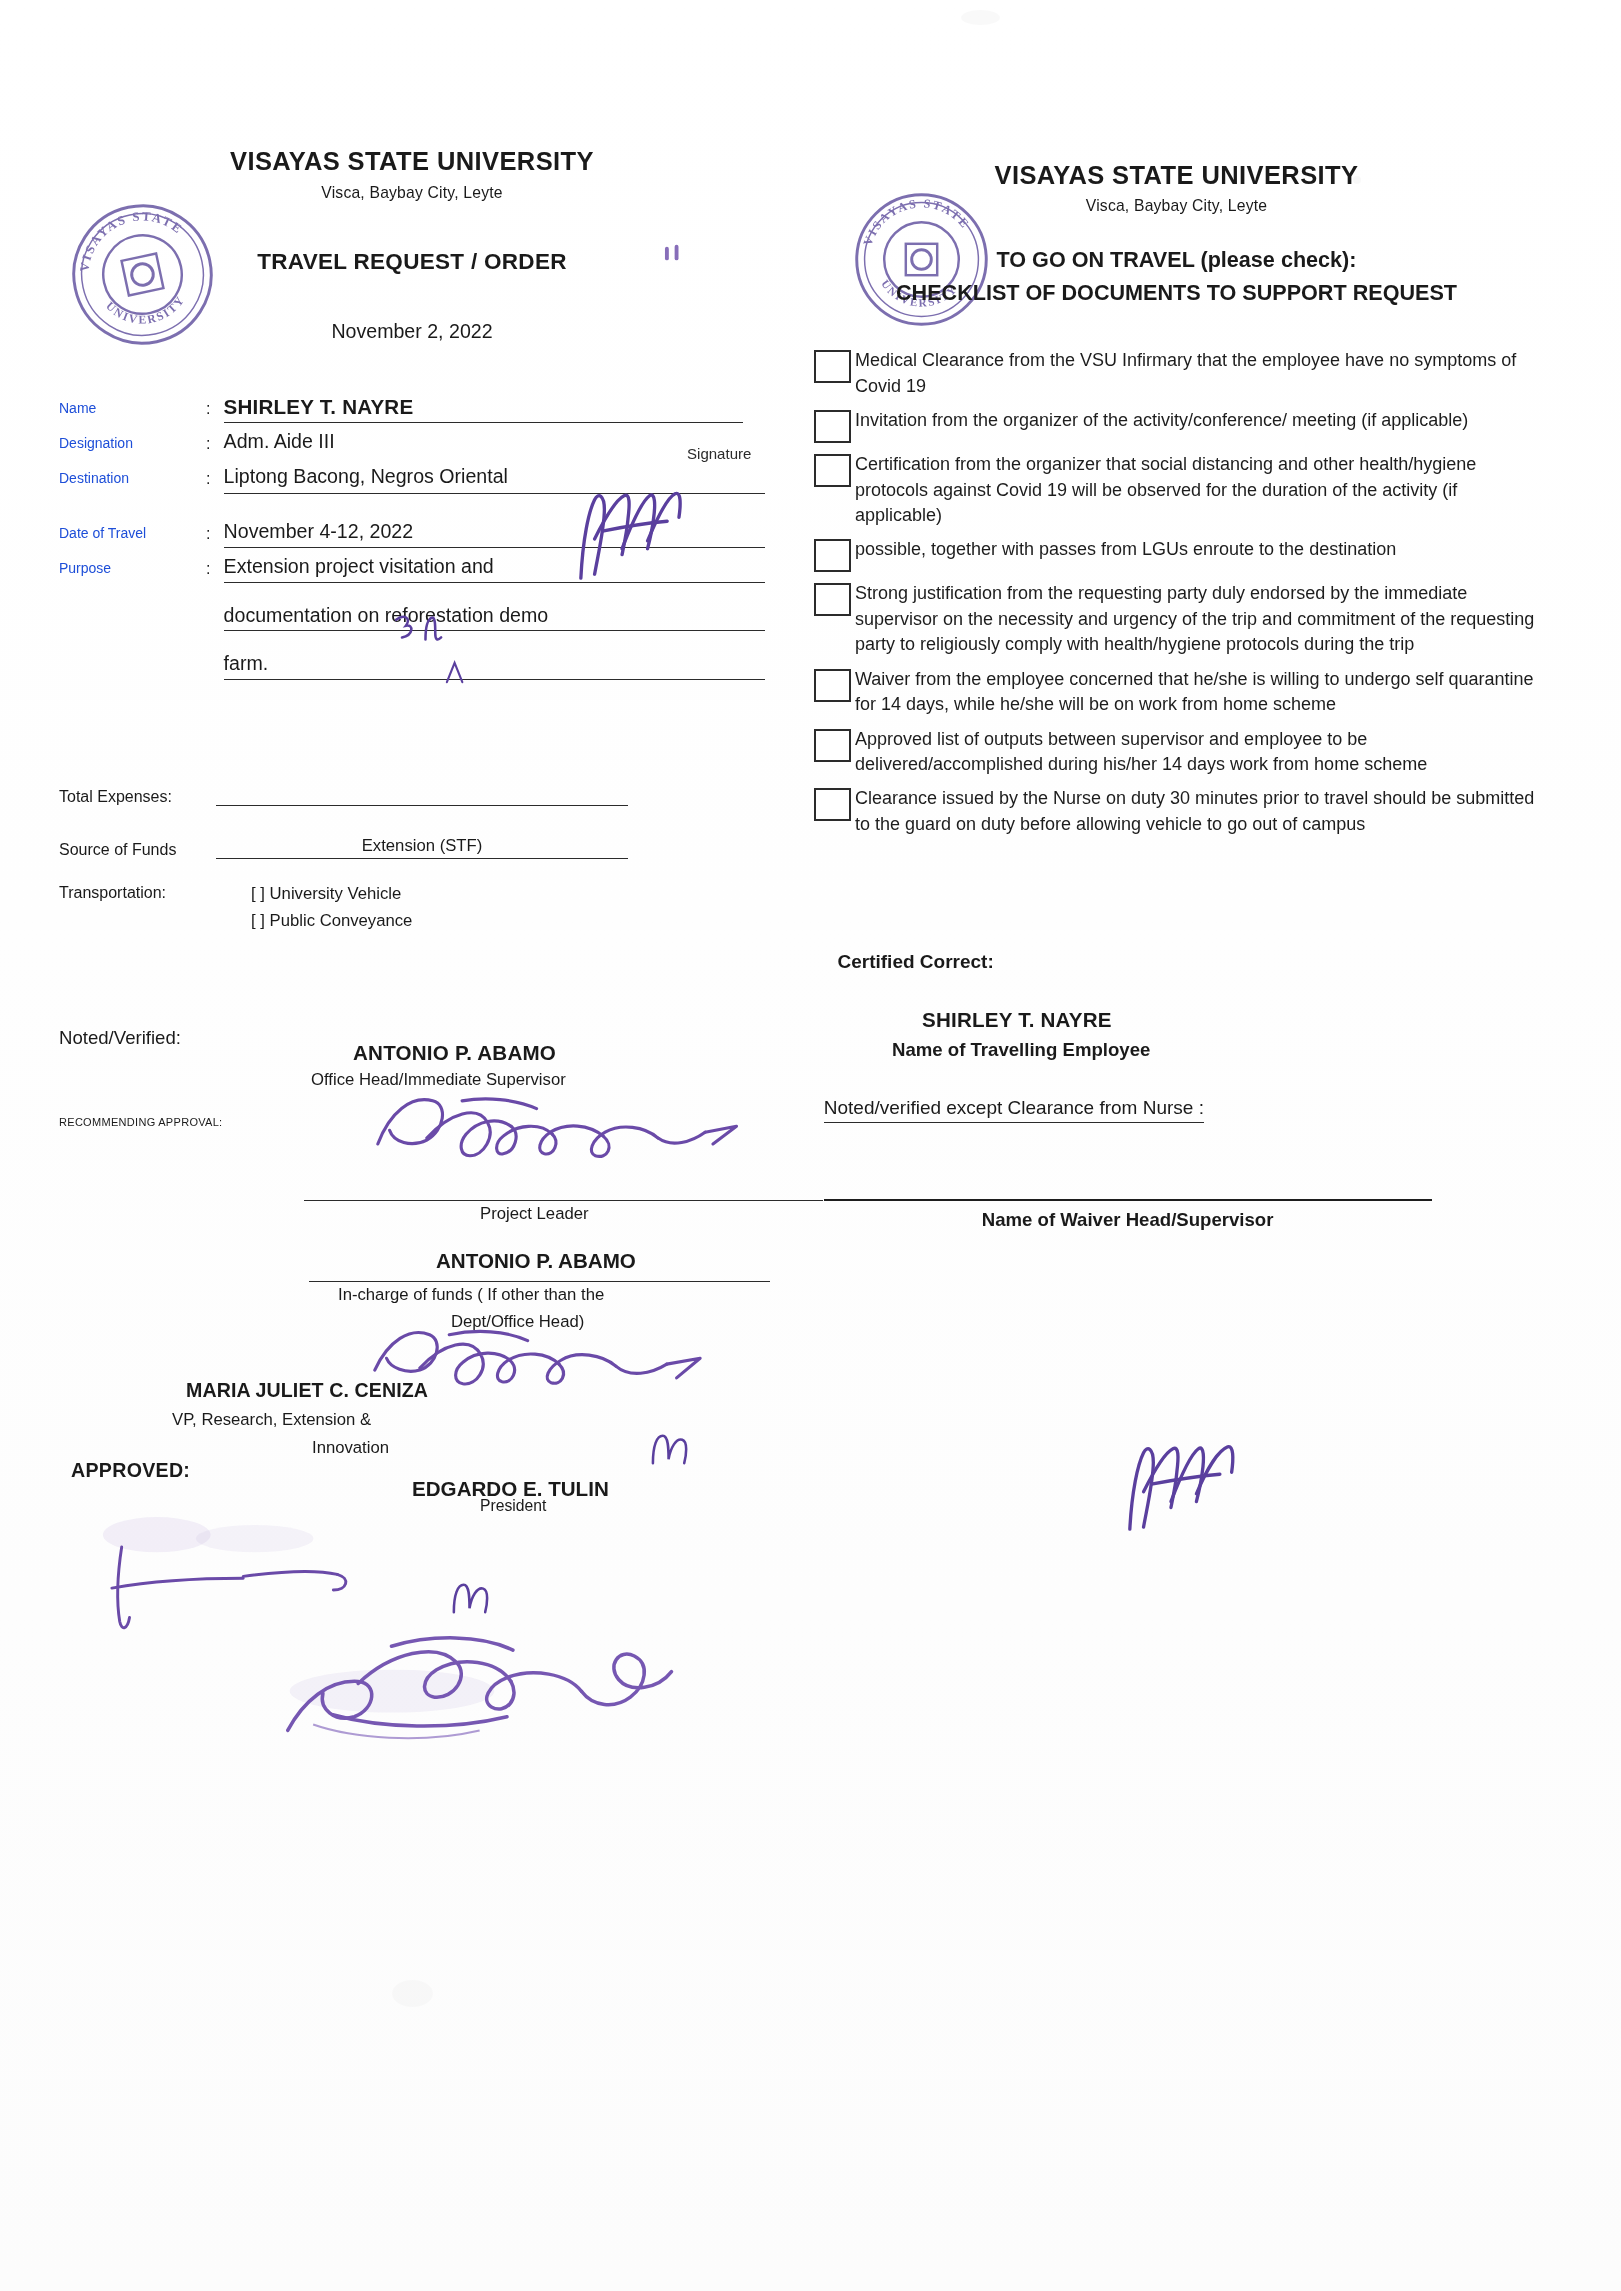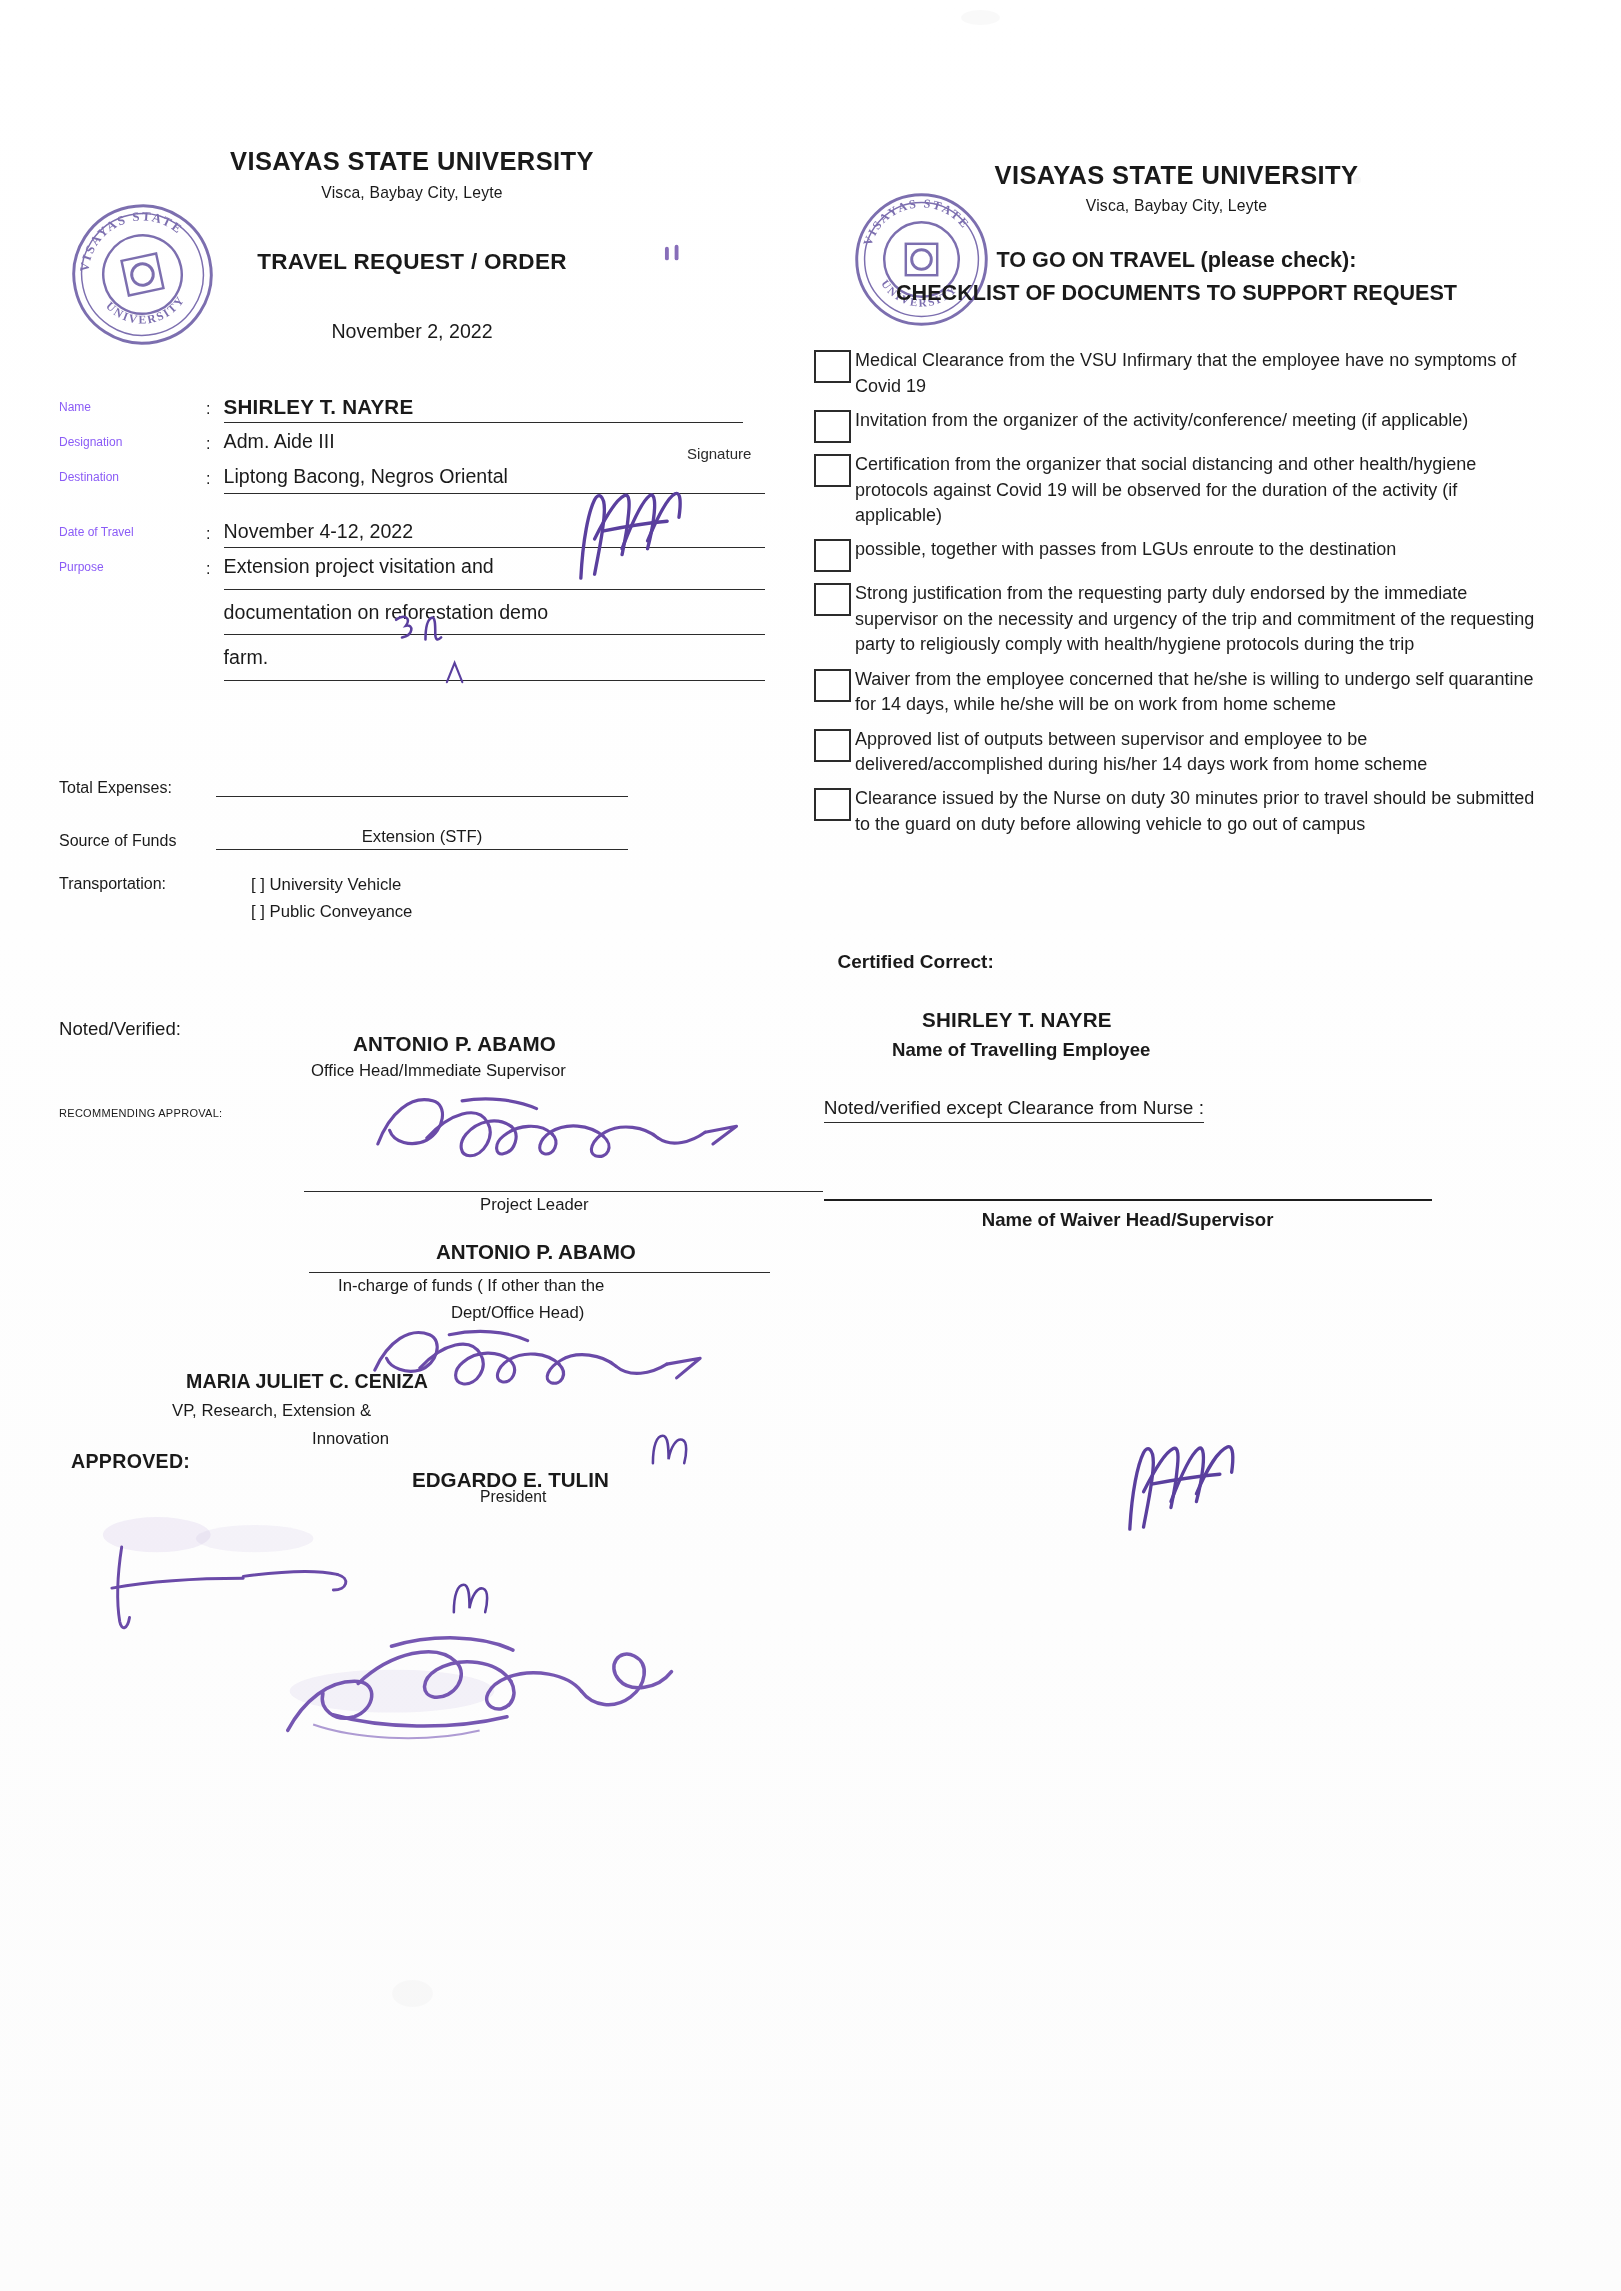--- a/index.html
+++ b/index.html
@@ -87,23 +87,23 @@
     position: relative;
   }
   .frow {
     display: flex;
     align-items: flex-start;
     margin-bottom: 5.9px;
     min-height: 29px;
   }
   .flabel {
     width: 147px;
-    font-size: 12px;
+    font-size: 14px;
     padding-top: 5.9px;
-    color: #8b5cf6;
+    color: #1d4ed8;
   }
   .fcolon {
     width: 17.6px;
     font-size: 16px;
     padding-top: 5.9px;
   }
   .fvalue {
     flex: 1;
     font-size: 19.6px;
     padding-bottom: 2.9px;
@@ -118,22 +118,22 @@
     max-width: 519px;
   }
   .fvalue.plain {
     border-bottom: none;
   }
   .fvalue.lined-multi {
     border-bottom: none;
   }
   .lined-multi div {
     border-bottom: 1.6px solid #2b2b2b;
-    padding-bottom: 9px;
-    margin-bottom: 10px;
+    padding-bottom: 2px;
+    margin-bottom: 20px;
     min-height: 25.5px;
   }
   .sig-label {
     position: absolute;
     right: 13.7px;
     top: 51px;
     font-size: 15px;
     color: #2a2a2a;
   }
 

